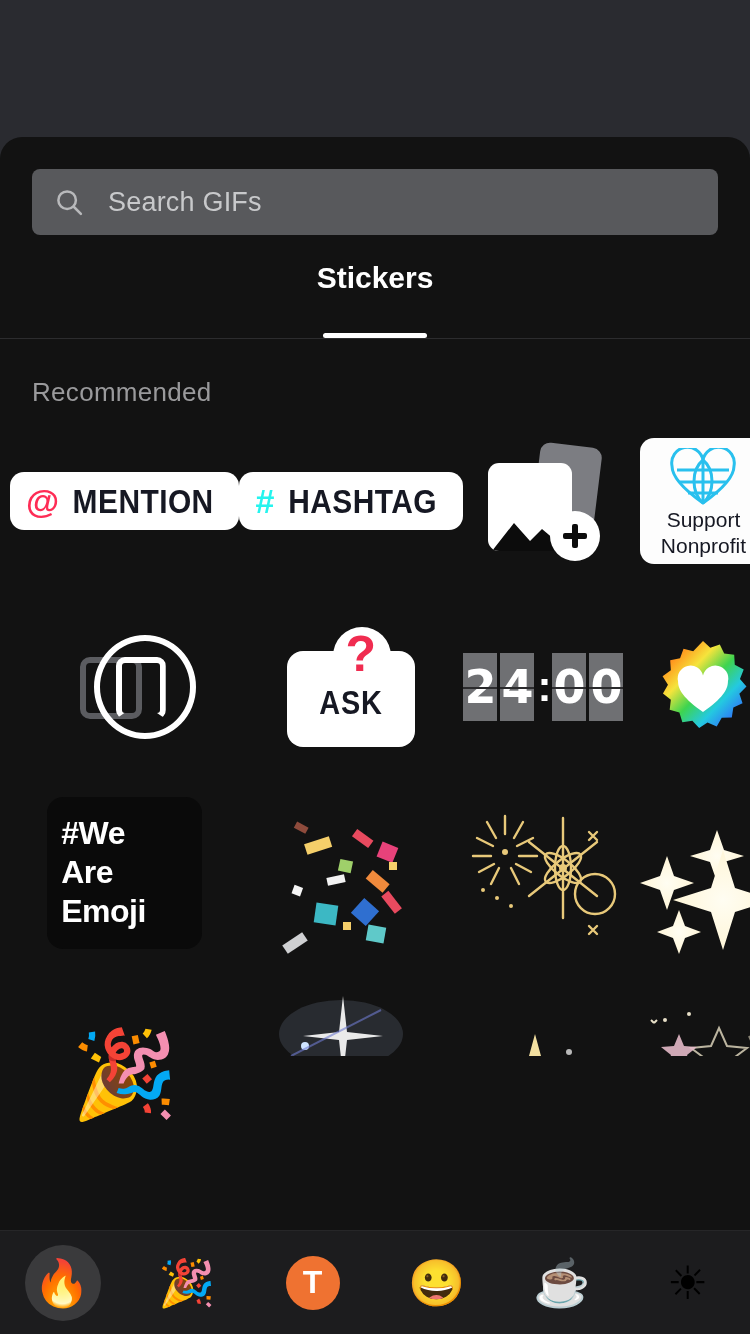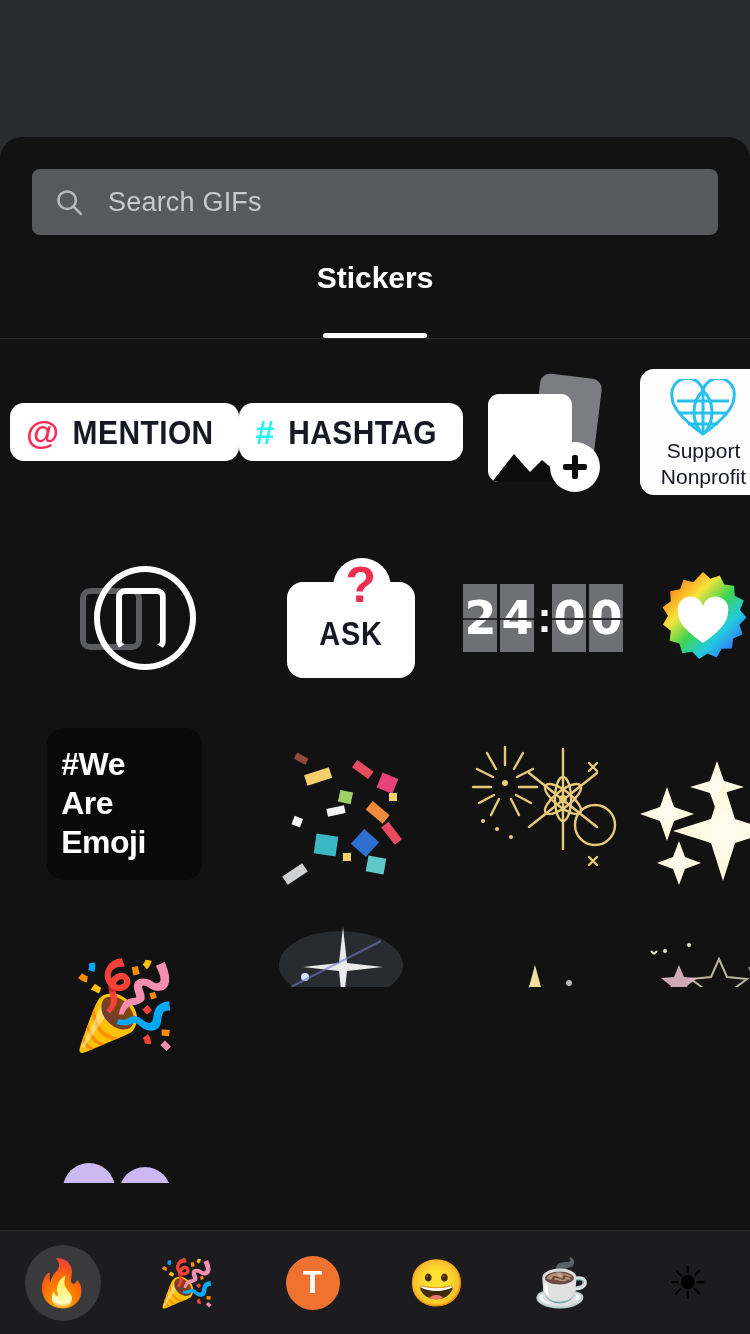--- a/index.html
+++ b/index.html
@@ -252,20 +252,21 @@
       </div>
     </div>
 
     <div class="tabs">
       <div class="tab active">
         <span class="tab-label">Stickers</span>
         <span class="tab-underline"></span>
       </div>
     </div>
 
+    <div class="section-title">Recommended</div>
 
     <div class="grid">
 
       <div class="cell">
         <div class="chip">
           <span class="sym sym-mention">@</span>
           <span class="chip-text">MENTION</span>
         </div>
       </div>
 

